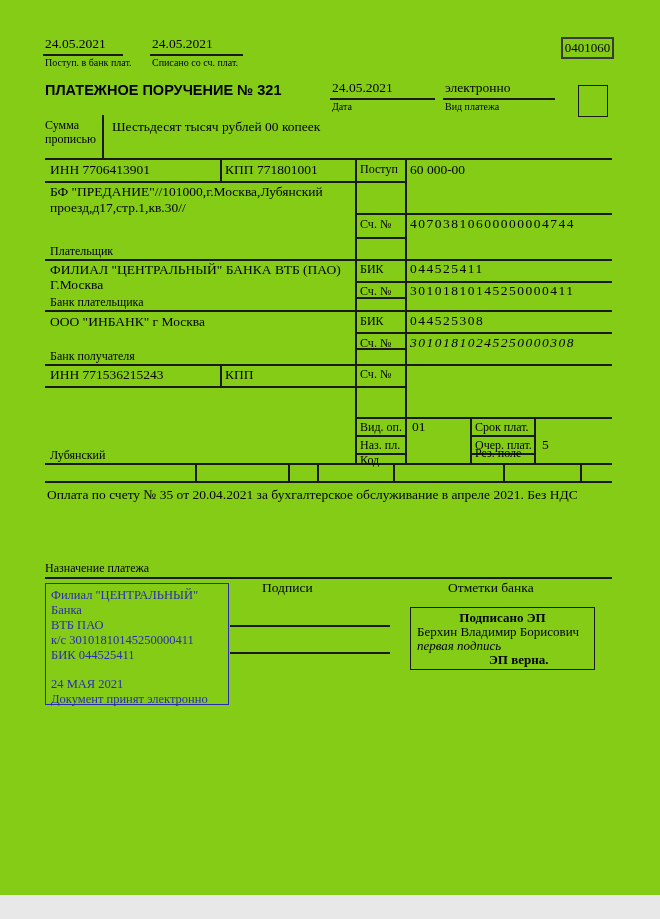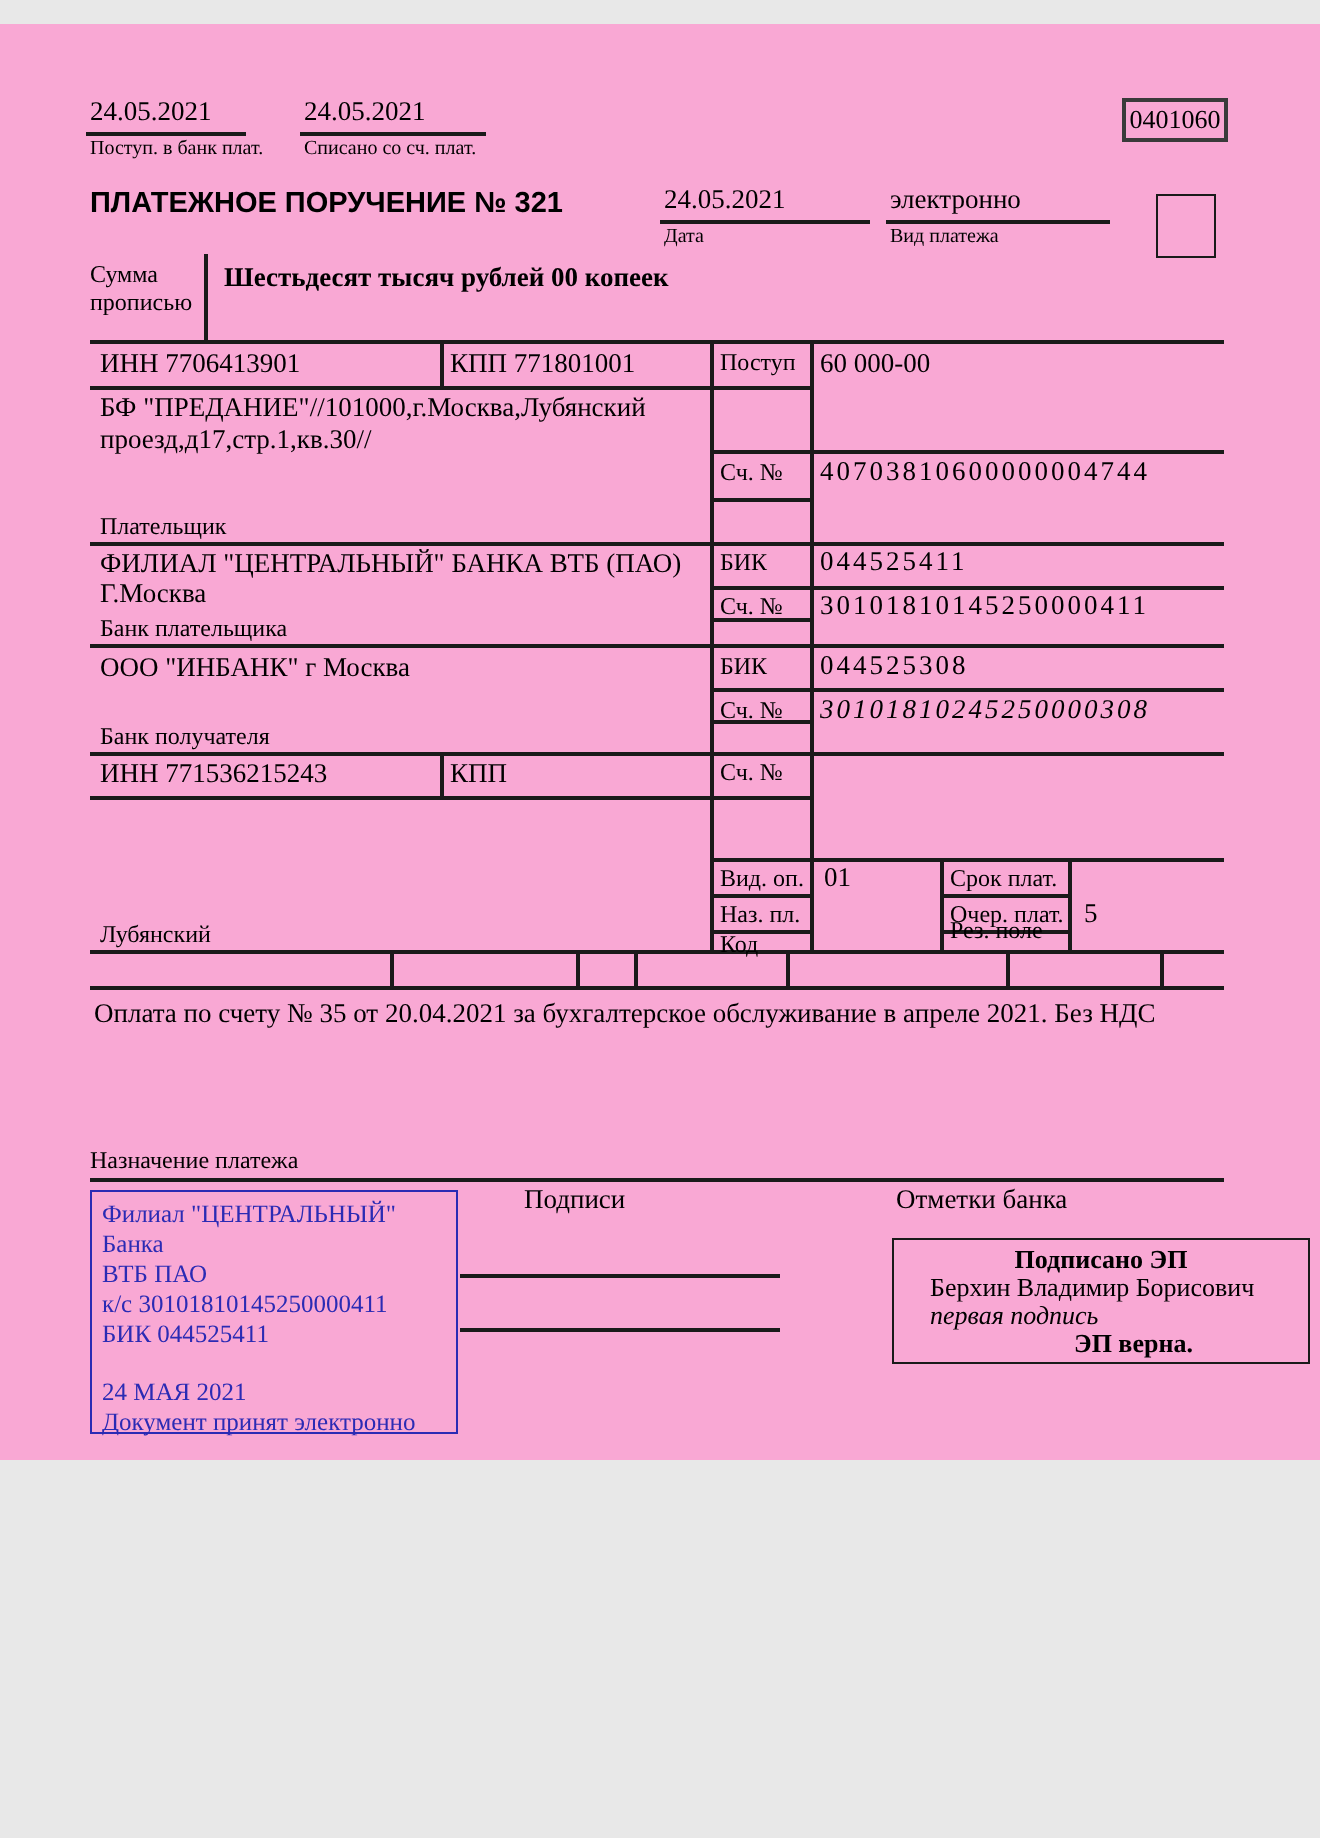--- a/index.html
+++ b/index.html
@@ -1,33 +1,33 @@
 <!DOCTYPE html>
 <html><head>
 <meta charset="utf-8">
 <style>
   html,body{margin:0;padding:0;background:#e8e8e8;}
-  .page{position:relative;width:660px;height:718px;background:#f9a8d4;margin:12px auto;
+  .page{position:relative;width:660px;height:895px;background:#84cc16;margin:0 auto;
         font-family:"Liberation Serif", serif;color:#000;overflow:hidden;}
   .abs{position:absolute;}
   .hl{position:absolute;background:#1a1a1a;height:1.5px;}
   .vl{position:absolute;background:#1a1a1a;width:1.5px;}
   .thick{height:2px;}
   .val{font-size:13.5px;white-space:nowrap;}
   .lbl{font-size:12px;white-space:nowrap;}
   .tiny{font-size:10px;white-space:nowrap;}
   .num{letter-spacing:1.5px;}
   .ufield{position:absolute;border-bottom:2px solid #1a1a1a;}
   .ufield .val{display:block;padding:0 0 2px 2px;}
   .ufield .tiny{position:absolute;top:100%;margin-top:3px;left:2px;}
   .title{font-family:"Liberation Sans", sans-serif;font-weight:bold;font-size:14.5px;white-space:nowrap;}
   .stamp{position:absolute;left:45px;top:583px;width:172px;height:112px;border:1.5px solid #2b2bb4;
          color:#2b2bb4;font-size:12.5px;line-height:15px;padding:4px 5px;display:flex;flex-direction:column;}
-  .epbox{position:absolute;left:446px;top:607px;width:171px;height:55px;border:1.5px solid #1a1a1a;
-         font-size:13px;line-height:14px;padding:3px 18px;}
+  .epbox{position:absolute;left:410px;top:607px;width:171px;height:55px;border:1.5px solid #1a1a1a;
+         font-size:13px;line-height:14px;padding:3px 6px;}
   .wrap2{font-size:13.5px;line-height:16px;width:305px;}
 </style>
 </head>
 <body>
 
 <div class="page">
 
   <div class="ufield" style="left:43px;top:36px;width:80px;">
     <span class="val">24.05.2021</span>
     <span class="tiny">Поступ. в банк плат.</span>
@@ -46,21 +46,21 @@
     <span class="tiny">Дата</span>
   </div>
   <div class="ufield" style="left:443px;top:80px;width:112px;">
     <span class="val">электронно</span>
     <span class="tiny">Вид платежа</span>
   </div>
   <div class="abs" style="left:578px;top:85px;width:28px;height:30px;border:1.5px solid #1a1a1a;"></div>
 
   <div class="abs lbl" style="left:45px;top:118px;width:55px;white-space:normal;line-height:14px;">Сумма прописью</div>
   <div class="vl" style="left:102px;top:115px;height:43px;"></div>
-  <div class="abs val" style="left:112px;top:119px;font-weight:bold;">Шестьдесят тысяч рублей 00 копеек</div>
+  <div class="abs val" style="left:112px;top:119px;">Шестьдесят тысяч рублей 00 копеек</div>
 
   <div class="abs" style="left:45px;top:158px;width:567px;height:307px;">
 
     <div class="hl thick" style="left:0;top:0;width:567px;"></div>
     <div class="hl" style="left:0;top:23px;width:360px;"></div>
     <div class="hl" style="left:310px;top:55px;width:257px;"></div>
     <div class="hl" style="left:310px;top:79px;width:50px;"></div>
     <div class="hl" style="left:0;top:101px;width:567px;"></div>
     <div class="hl" style="left:310px;top:123px;width:257px;"></div>
     <div class="hl" style="left:310px;top:139px;width:50px;"></div>

